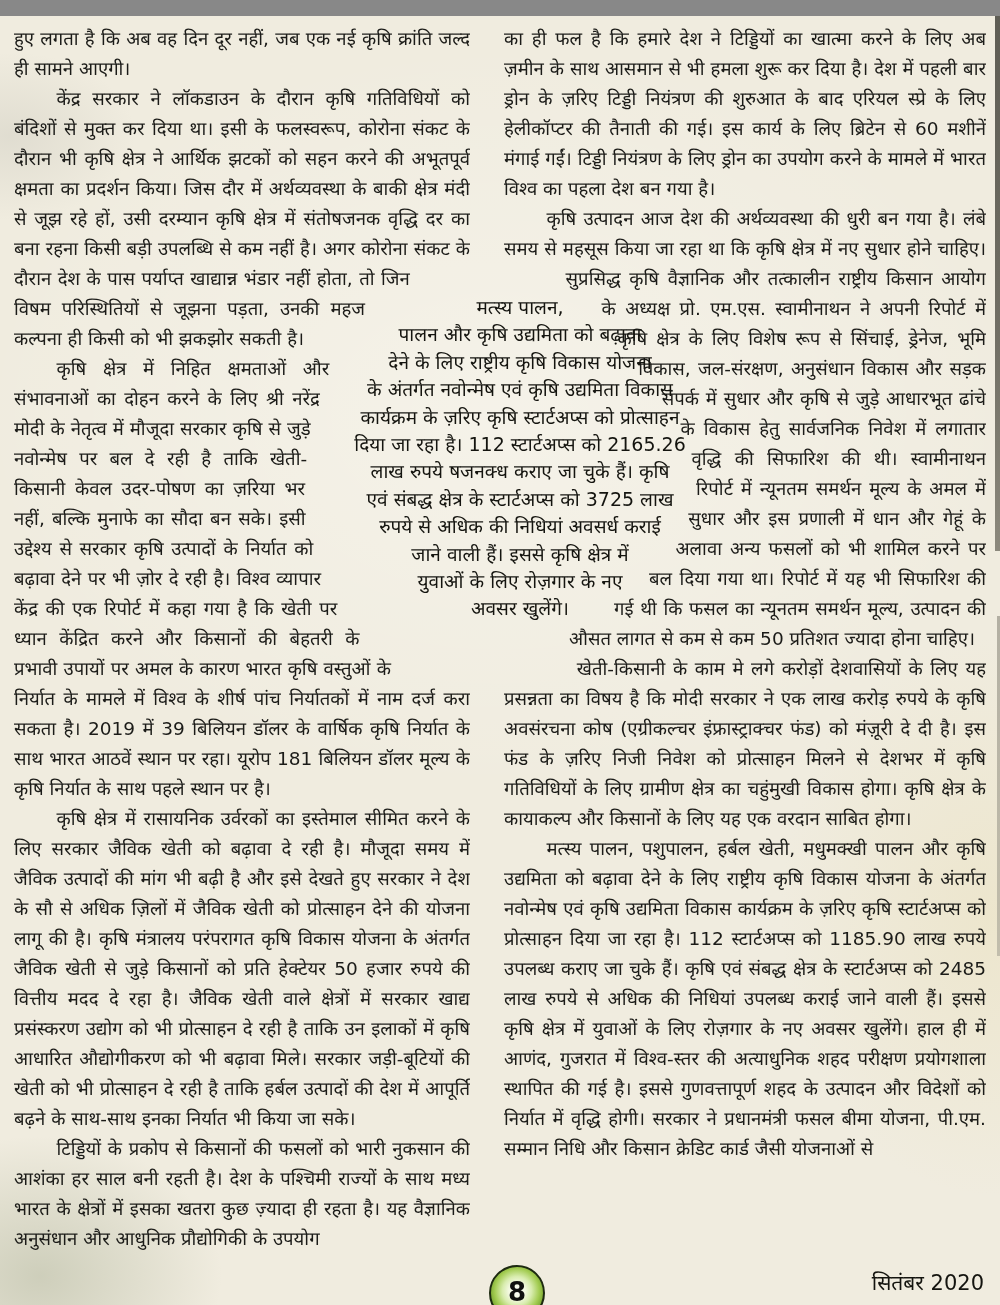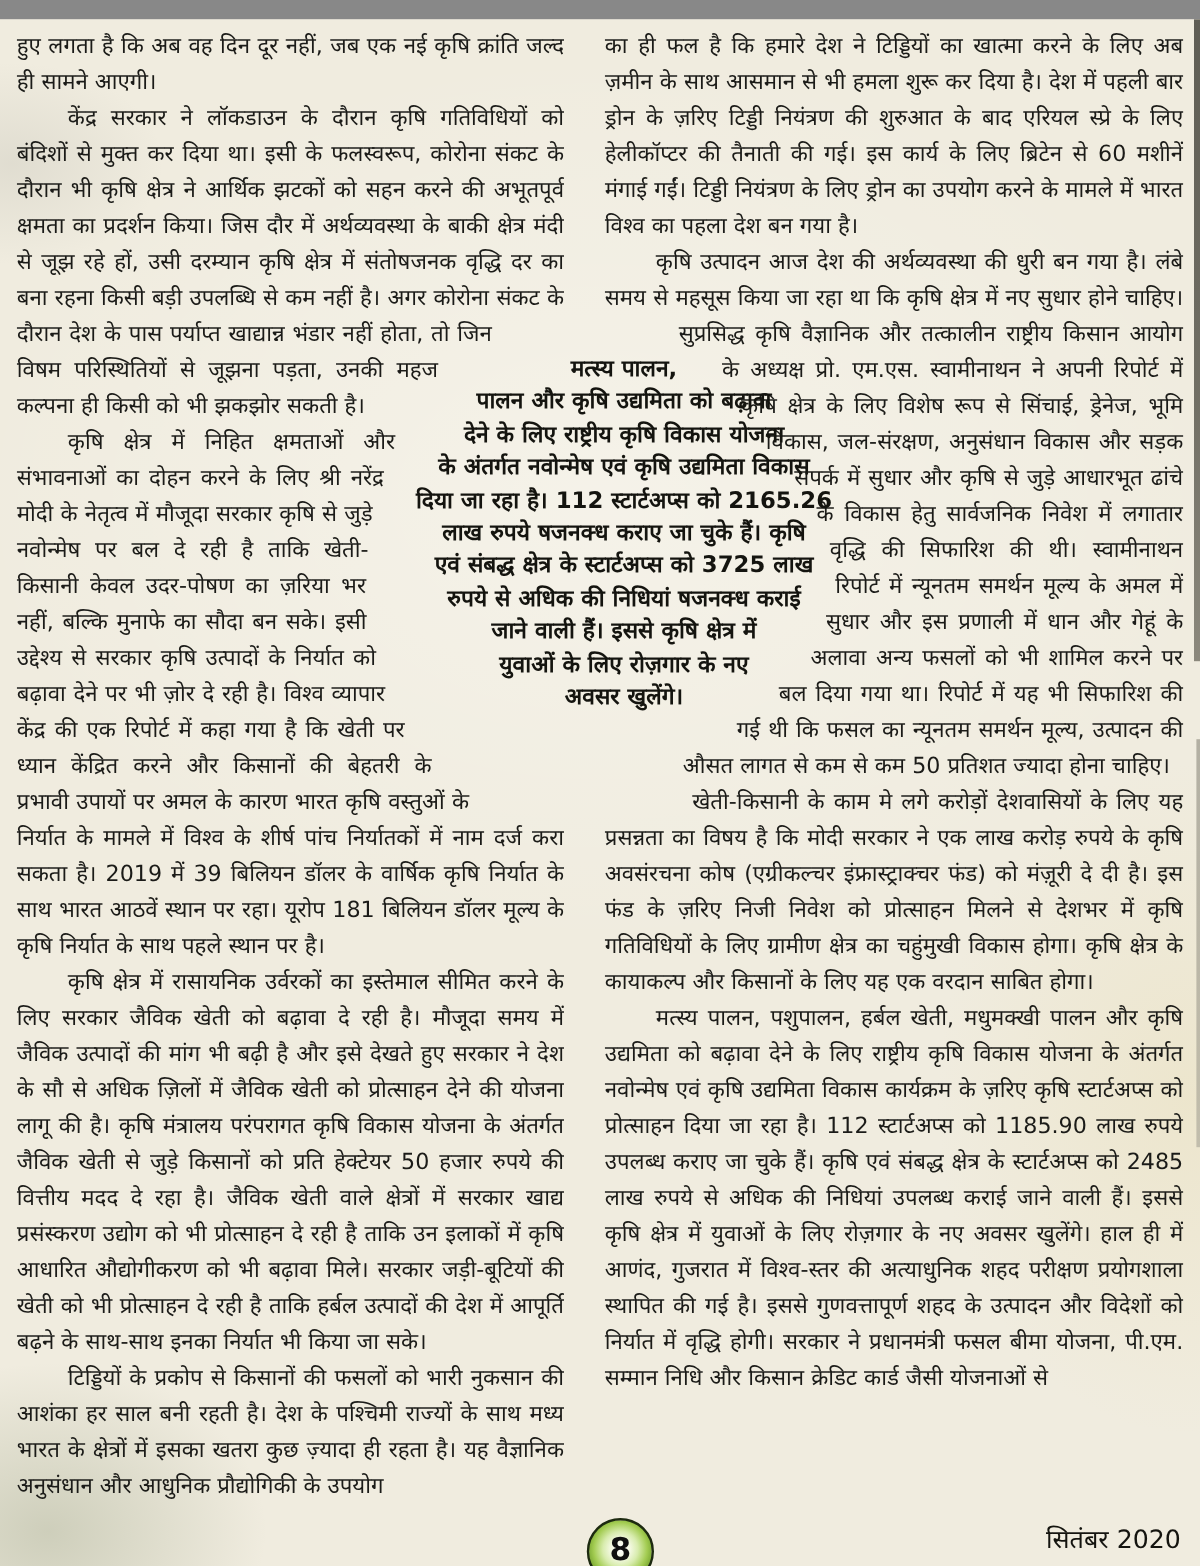--- a/index.html
+++ b/index.html
@@ -35,21 +35,21 @@
     float:right;width:165px;height:662px;
     shape-outside:polygon(165px 0px,165px 248px,72px 282px,28px 348px,4px 425px,0px 478px,16px 540px,42px 588px,88px 632px,165px 658px);
   }
   .wrap-left{
     float:left;width:195px;height:668px;
     shape-outside:polygon(0px 0px,0px 242px,88px 282px,120px 342px,172px 408px,192px 462px,168px 518px,122px 562px,62px 602px,28px 632px,0px 660px);
   }
   .pull-quote{
     position:absolute;left:322px;top:278px;width:396px;
     text-align:center;
-    font-size:19px;font-weight:700;line-height:27.4px;
+    font-size:19px;font-weight:400;line-height:27.4px;
     color:#14140f;
     z-index:3;
   }
   .pq-line{white-space:nowrap;}
   .page-badge{
     position:absolute;left:489px;top:1249px;
     width:52px;height:52px;border-radius:50%;
     background:radial-gradient(circle at 50% 46%,#ffffff 0%,#f2f8df 22%,#d8ecae 38%,#a3cc52 58%,#6d9c28 76%,#3c6312 90%,#263f0c 100%);
     border:2px solid #1d2a10;
     display:flex;align-items:center;justify-content:center;
@@ -95,24 +95,25 @@
     <p class="para">कृषि उत्पादन आज देश की अर्थव्यवस्था की धुरी बन गया है। लंबे समय से महसूस किया जा रहा था कि कृषि क्षेत्र में नए सुधार होने चाहिए। सुप्रसिद्ध कृषि वैज्ञानिक और तत्कालीन राष्ट्रीय किसान आयोग के अध्यक्ष प्रो. एम.एस. स्वामीनाथन ने अपनी रिपोर्ट में कृषि क्षेत्र के लिए विशेष रूप से सिंचाई, ड्रेनेज, भूमि विकास, जल-संरक्षण, अनुसंधान विकास और सड़क संपर्क में सुधार और कृषि से जुड़े आधारभूत ढांचे के विकास हेतु सार्वजनिक निवेश में लगातार वृद्धि की सिफारिश की थी। स्वामीनाथन रिपोर्ट में न्यूनतम समर्थन मूल्य के अमल में सुधार और इस प्रणाली में धान और गेहूं के अलावा अन्य फसलों को भी शामिल करने पर बल दिया गया था। रिपोर्ट में यह भी सिफारिश की गई थी कि फसल का न्यूनतम समर्थन मूल्य, उत्पादन की औसत लागत से कम से कम 50 प्रतिशत ज्यादा होना चाहिए।</p>
     <p class="para">खेती-किसानी के काम मे लगे करोड़ों देशवासियों के लिए यह प्रसन्नता का विषय है कि मोदी सरकार ने एक लाख करोड़ रुपये के कृषि अवसंरचना कोष (एग्रीकल्चर इंफ्रास्ट्राक्चर फंड) को मंज़ूरी दे दी है। इस फंड के ज़रिए निजी निवेश को प्रोत्साहन मिलने से देशभर में कृषि गतिविधियों के लिए ग्रामीण क्षेत्र का चहुंमुखी विकास होगा। कृषि क्षेत्र के कायाकल्प और किसानों के लिए यह एक वरदान साबित होगा।</p>
     <p class="para">मत्स्य पालन, पशुपालन, हर्बल खेती, मधुमक्खी पालन और कृषि उद्यमिता को बढ़ावा देने के लिए राष्ट्रीय कृषि विकास योजना के अंतर्गत नवोन्मेष एवं कृषि उद्यमिता विकास कार्यक्रम के ज़रिए कृषि स्टार्टअप्स को प्रोत्साहन दिया जा रहा है। 112 स्टार्टअप्स को 1185.90 लाख रुपये उपलब्ध कराए जा चुके हैं। कृषि एवं संबद्ध क्षेत्र के स्टार्टअप्स को 2485 लाख रुपये से अधिक की निधियां उपलब्ध कराई जाने वाली हैं। इससे कृषि क्षेत्र में युवाओं के लिए रोज़गार के नए अवसर खुलेंगे। हाल ही में आणंद, गुजरात में विश्व-स्तर की अत्याधुनिक शहद परीक्षण प्रयोगशाला स्थापित की गई है। इससे गुणवत्तापूर्ण शहद के उत्पादन और विदेशों को निर्यात में वृद्धि होगी। सरकार ने प्रधानमंत्री फसल बीमा योजना, पी.एम. सम्मान निधि और किसान क्रेडिट कार्ड जैसी योजनाओं से</p>
   </div>
 
   <div class="pull-quote">
     <div class="pq-line">मत्स्य पालन,</div>
     <div class="pq-line">पालन और कृषि उद्यमिता को बढ़ावा</div>
     <div class="pq-line">देने के लिए राष्ट्रीय कृषि विकास योजना</div>
     <div class="pq-line">के अंतर्गत नवोन्मेष एवं कृषि उद्यमिता विकास</div>
+    <div class="pq-line">कार्यक्रम के ज़रिए कृषि स्टार्टअप्स को प्रोत्साहन</div>
     <div class="pq-line">दिया जा रहा है। 112 स्टार्टअप्स को 2165.26</div>
     <div class="pq-line">लाख रुपये षजनक्ध कराए जा चुके हैं। कृषि</div>
     <div class="pq-line">एवं संबद्ध क्षेत्र के स्टार्टअप्स को 3725 लाख</div>
-    <div class="pq-line">रुपये से अधिक की निधियां षजनक्ध कराई</div>
+    <div class="pq-line">रुपये से अधिक की निधियां अवसर्ध कराई</div>
     <div class="pq-line">जाने वाली हैं। इससे कृषि क्षेत्र में</div>
     <div class="pq-line">युवाओं के लिए रोज़गार के नए</div>
     <div class="pq-line">अवसर खुलेंगे।</div>
   </div>
 
   <div class="page-badge">
     <span>8</span>
   </div>
 
   <div class="issue-date">सितंबर 2020</div>

